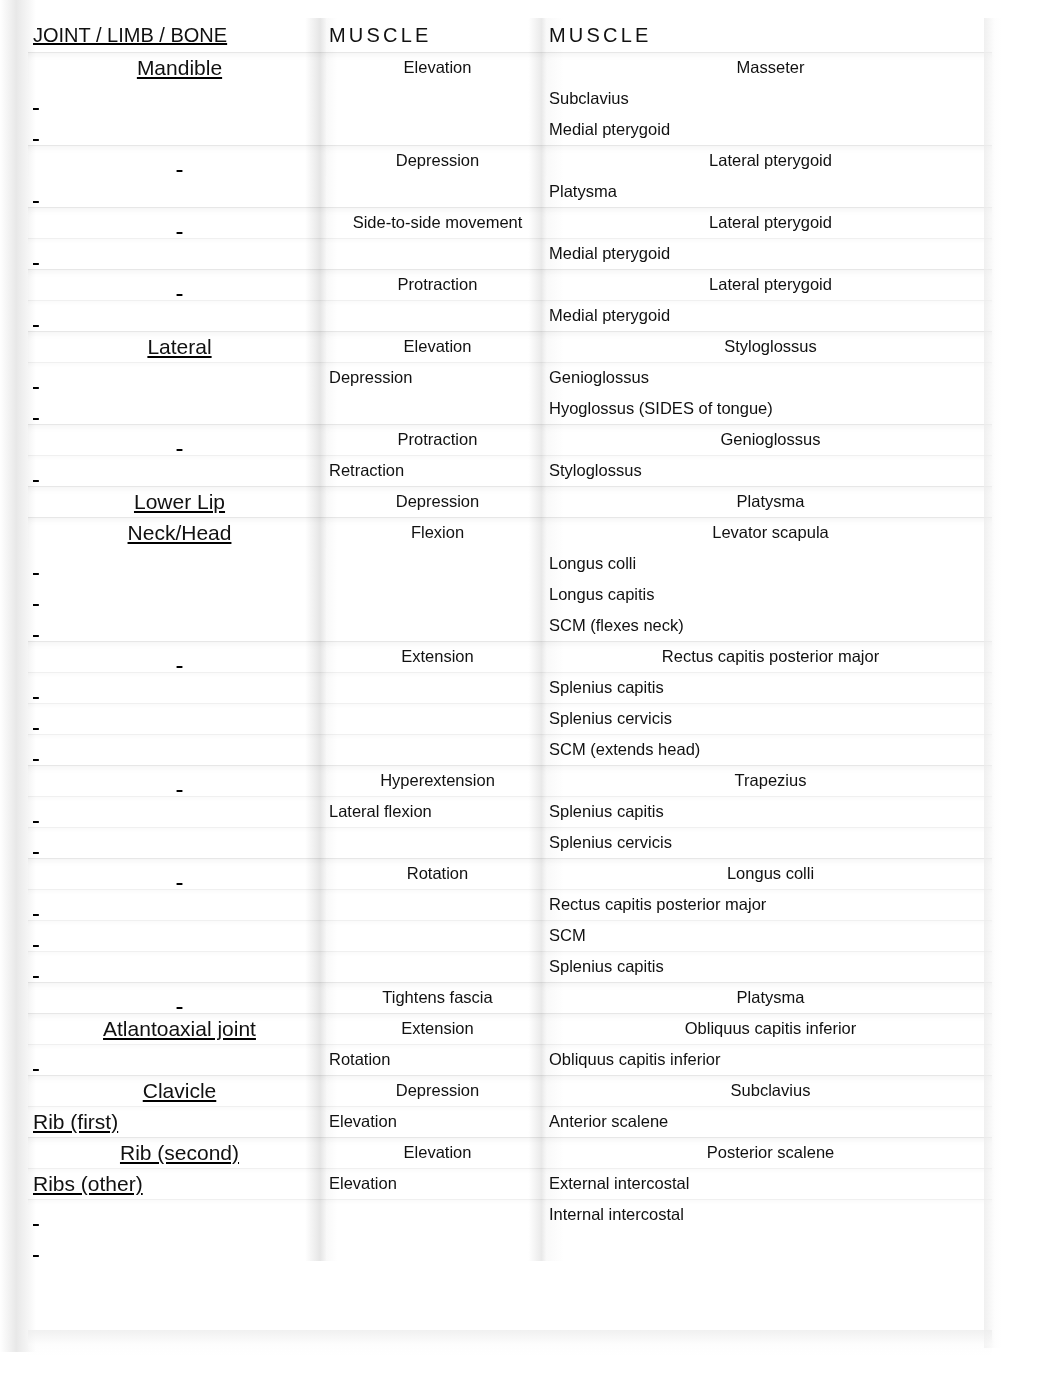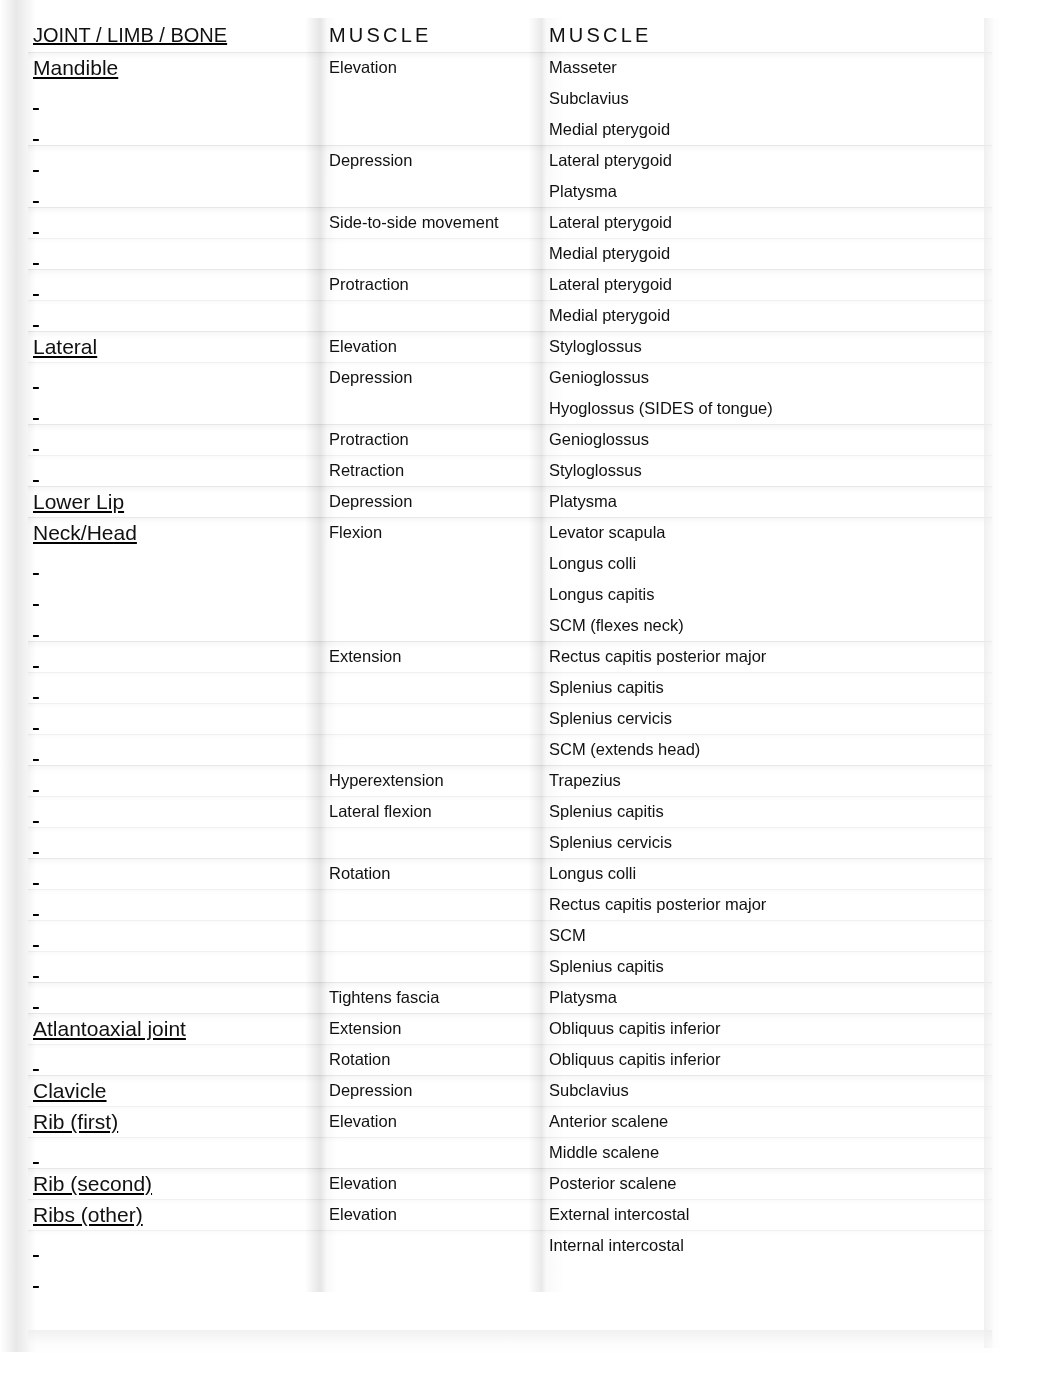--- a/index.html
+++ b/index.html
@@ -124,20 +124,21 @@
   tr.line > td { height: 31px; }
 
   
   tr.band > td {
     box-shadow: inset 0 6px 7px -6px rgba(0,0,0,0.055),
                 inset 0 1px 0 0 rgba(0,0,0,0.035);
   }
   tr.band-strong > td {
     box-shadow: inset 0 7px 8px -6px rgba(0,0,0,0.075),
                 inset 0 1px 0 0 rgba(0,0,0,0.055);
+    text-align: center;
   }
 
   
   #bottom-fade {
     position: absolute;
     left: 28px;
     top: 1330px;
     width: 964px;
     height: 26px;
     background: linear-gradient(to bottom, rgba(238,238,238,0.85) 0%, rgba(250,250,250,0.4) 55%, rgba(255,255,255,0) 100%);
@@ -554,31 +555,20 @@
           <td class="joint">
             <div class="joint-label">Rib (first)</div>
           </td>
           <td class="action">
             <div class="action-label">Elevation</div>
           </td>
           <td class="muscle">
             <div class="muscle-label">Anterior scalene</div>
           </td>
         </tr>
-        <tr class="line band">
-          <td class="joint">
-            <div class="joint-label blank">&nbsp;</div>
-          </td>
-          <td class="action">
-            <div class="action-label">&nbsp;</div>
-          </td>
-          <td class="muscle">
-            <div class="muscle-label">Middle scalene</div>
-          </td>
-        </tr>
         <tr class="line band-strong">
           <td class="joint">
             <div class="joint-label">Rib (second)</div>
           </td>
           <td class="action">
             <div class="action-label">Elevation</div>
           </td>
           <td class="muscle">
             <div class="muscle-label">Posterior scalene</div>
           </td>

